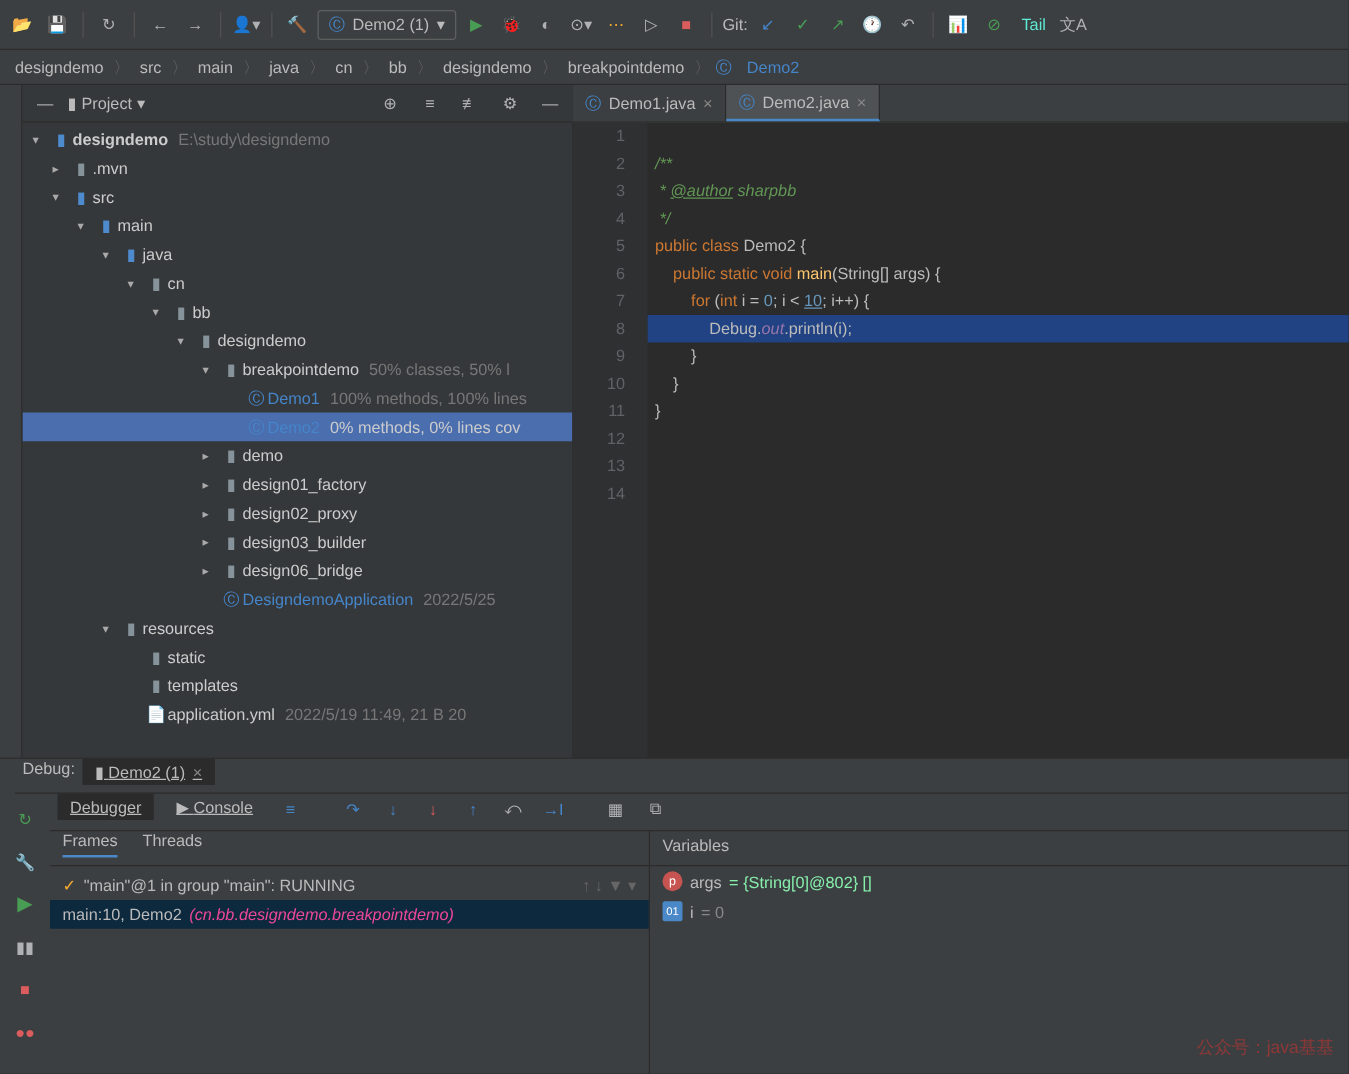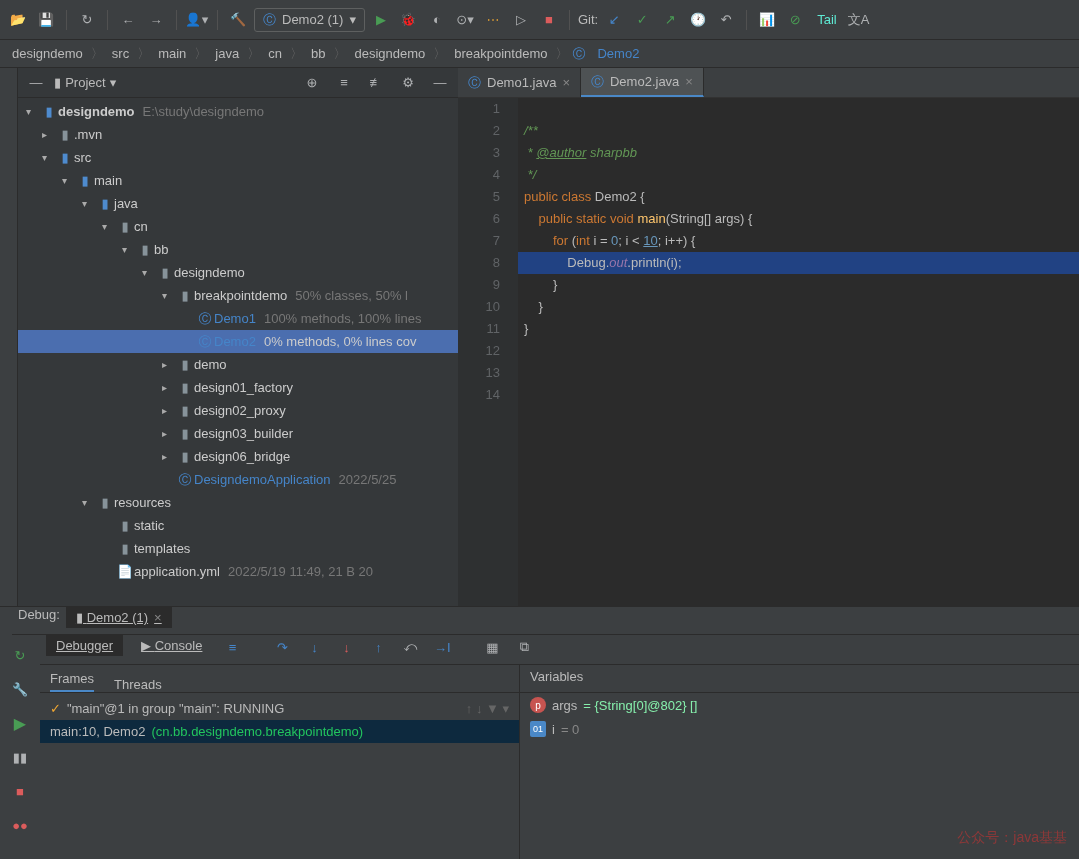--- a/index.html
+++ b/index.html
@@ -48,21 +48,21 @@
 .fld { color: #9876aa; font-style: italic; }
 .debug-panel { height: 253px; background: #3c3f41; border-top: 1px solid #2b2b2b; display: flex; }
 .debug-left-tabs { width: 40px; display: flex; flex-direction: column; align-items: center; padding-top: 8px; gap: 10px; }
 .debug-content { flex: 1; display: flex; flex-direction: column; }
 .debug-header { height: 28px; display: flex; align-items: flex-start; padding: 0 6px; border-bottom: 1px solid #2b2b2b; gap: 6px; margin-left: 12px; }
 .debug-tab { padding: 3px 10px; cursor: pointer; text-decoration: underline; }
 .debug-tab.active { background: #2b2b2b; }
 .debug-toolbar { height: 30px; display: flex; align-items: flex-start; padding: 0 6px; gap: 8px; border-bottom: 1px solid #2b2b2b; }
 .debug-body { flex: 1; display: flex; }
 .frames-panel { width: 480px; border-right: 1px solid #2b2b2b; }
-.frames-tabs { height: 28px; display: flex; align-items: flex-end; padding: 0 10px; gap: 20px; border-bottom: 1px solid #2b2b2b; }
+.frames-tabs { height: 28px; display: flex; align-items: flex-start; padding: 0 10px; gap: 20px; border-bottom: 1px solid #2b2b2b; }
 .frame-content { padding: 4px 0; }
 .frame-row { padding: 4px 10px; display: flex; align-items: center; gap: 6px; }
 .frame-row.selected { background: #0d293e; }
 .vars-panel { flex: 1; }
 .vars-header { height: 28px; padding: 4px 10px; border-bottom: 1px solid #2b2b2b; }
 .var-row { padding: 4px 10px; display: flex; align-items: center; gap: 6px; }
 .var-p { width: 16px; height: 16px; background: #c75450; border-radius: 50%; color: #fff; font-size: 10px; display: flex; align-items: center; justify-content: center; }
 .var-i { width: 16px; height: 16px; background: #4a88c7; border-radius: 2px; color: #fff; font-size: 9px; display: flex; align-items: center; justify-content: center; }
 .green { color: #499c54; }
 .red { color: #db5c5c; }
@@ -368,21 +368,21 @@
               <span>Threads</span>
             </div>
             <div class="frame-content">
               <div class="frame-row">
                 <span class="orange">✓</span>
                 <span>"main"@1 in group "main": RUNNING</span>
                 <span style="margin-left:auto;color:#666">↑ ↓ ▼ ▾</span>
               </div>
               <div class="frame-row selected">
                 <span>main:10, Demo2 </span>
-                <span style="color:#22c55e;">(cn.bb.designdemo.breakpointdemo)</span>
+                <span style="color:#ec4899;font-style:italic">(cn.bb.designdemo.breakpointdemo)</span>
               </div>
             </div>
           </div>
           <div class="vars-panel">
             <div class="vars-header">Variables</div>
             <div class="var-row">
               <span class="var-p">p</span>
               <span>args</span>
               <span style="color:#86efac"> = {String[0]@802} []</span>
             </div>

